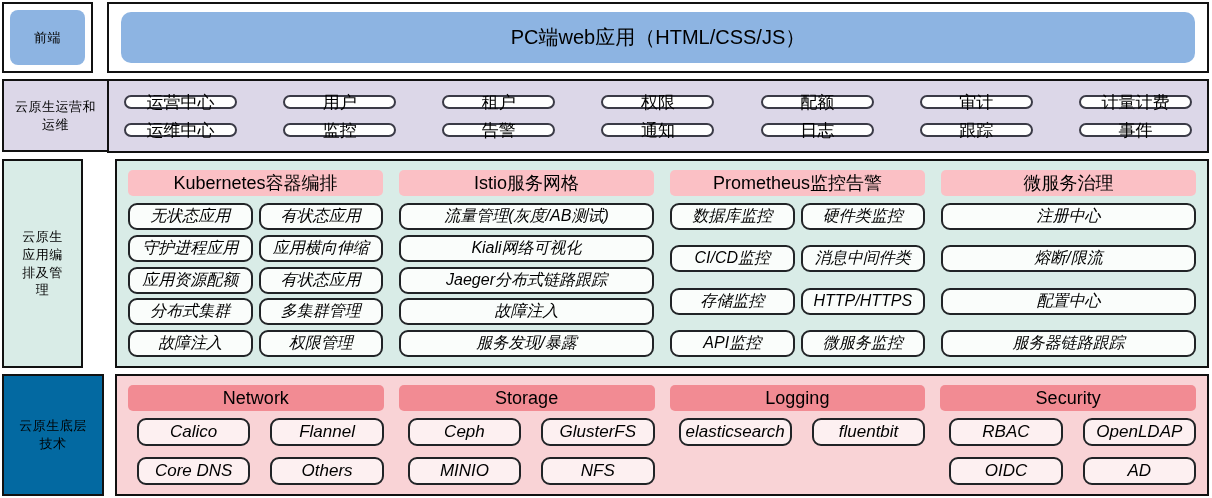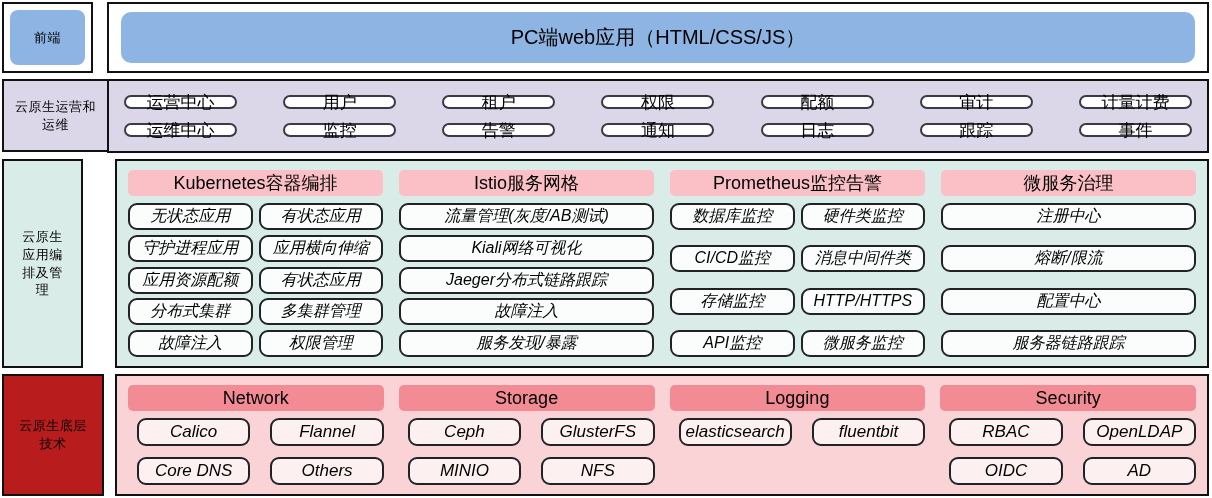--- a/index.html
+++ b/index.html
@@ -6,21 +6,21 @@
   body { background: #ffffff; font-family: "Liberation Sans", sans-serif; color: #000; }
   .canvas { position: relative; width: 1212px; height: 498px; background: #fff; overflow: hidden; }
   .sec { position: absolute; border: 2px solid #111; }
 
   
   .leftlab { display: flex; align-items: center; justify-content: center; text-align: center;
              font-size: 13px; line-height: 1.38; letter-spacing: .5px; }
   #r1l { left: 2px;  top: 2px;   width: 91px;  height: 71px;  background: #fff; padding: 6px; }
   #r2l { left: 2px;  top: 79px;  width: 107px;  height: 73px;  background: #DCD7E8; padding: 0 9px; }
   #r3l { left: 2px;  top: 159px; width: 81px; height: 209px; background: #D9ECE7; padding: 0 15px; }
-  #r4l { left: 2px;  top: 374px; width: 102px; height: 122px; background: #b91c1c; padding: 0 15px; }
+  #r4l { left: 2px;  top: 374px; width: 102px; height: 122px; background: #0369a1; padding: 0 15px; }
   .bluefill { width: 100%; height: 100%; background: #8DB4E2; border-radius: 8px;
               display: flex; align-items: center; justify-content: center; }
 
   
   #r1r { left: 107px; top: 2px; width: 1102px; height: 71px; background: #fff; padding: 8px 12px; }
   #r1r .bluefill { border-radius: 10px; font-size: 20px; }
 
   
   #r2r { left: 107px; top: 79px; width: 1102px; height: 74px; background: #DCD7E8;
          display: flex; flex-direction: column; justify-content: space-evenly; }

